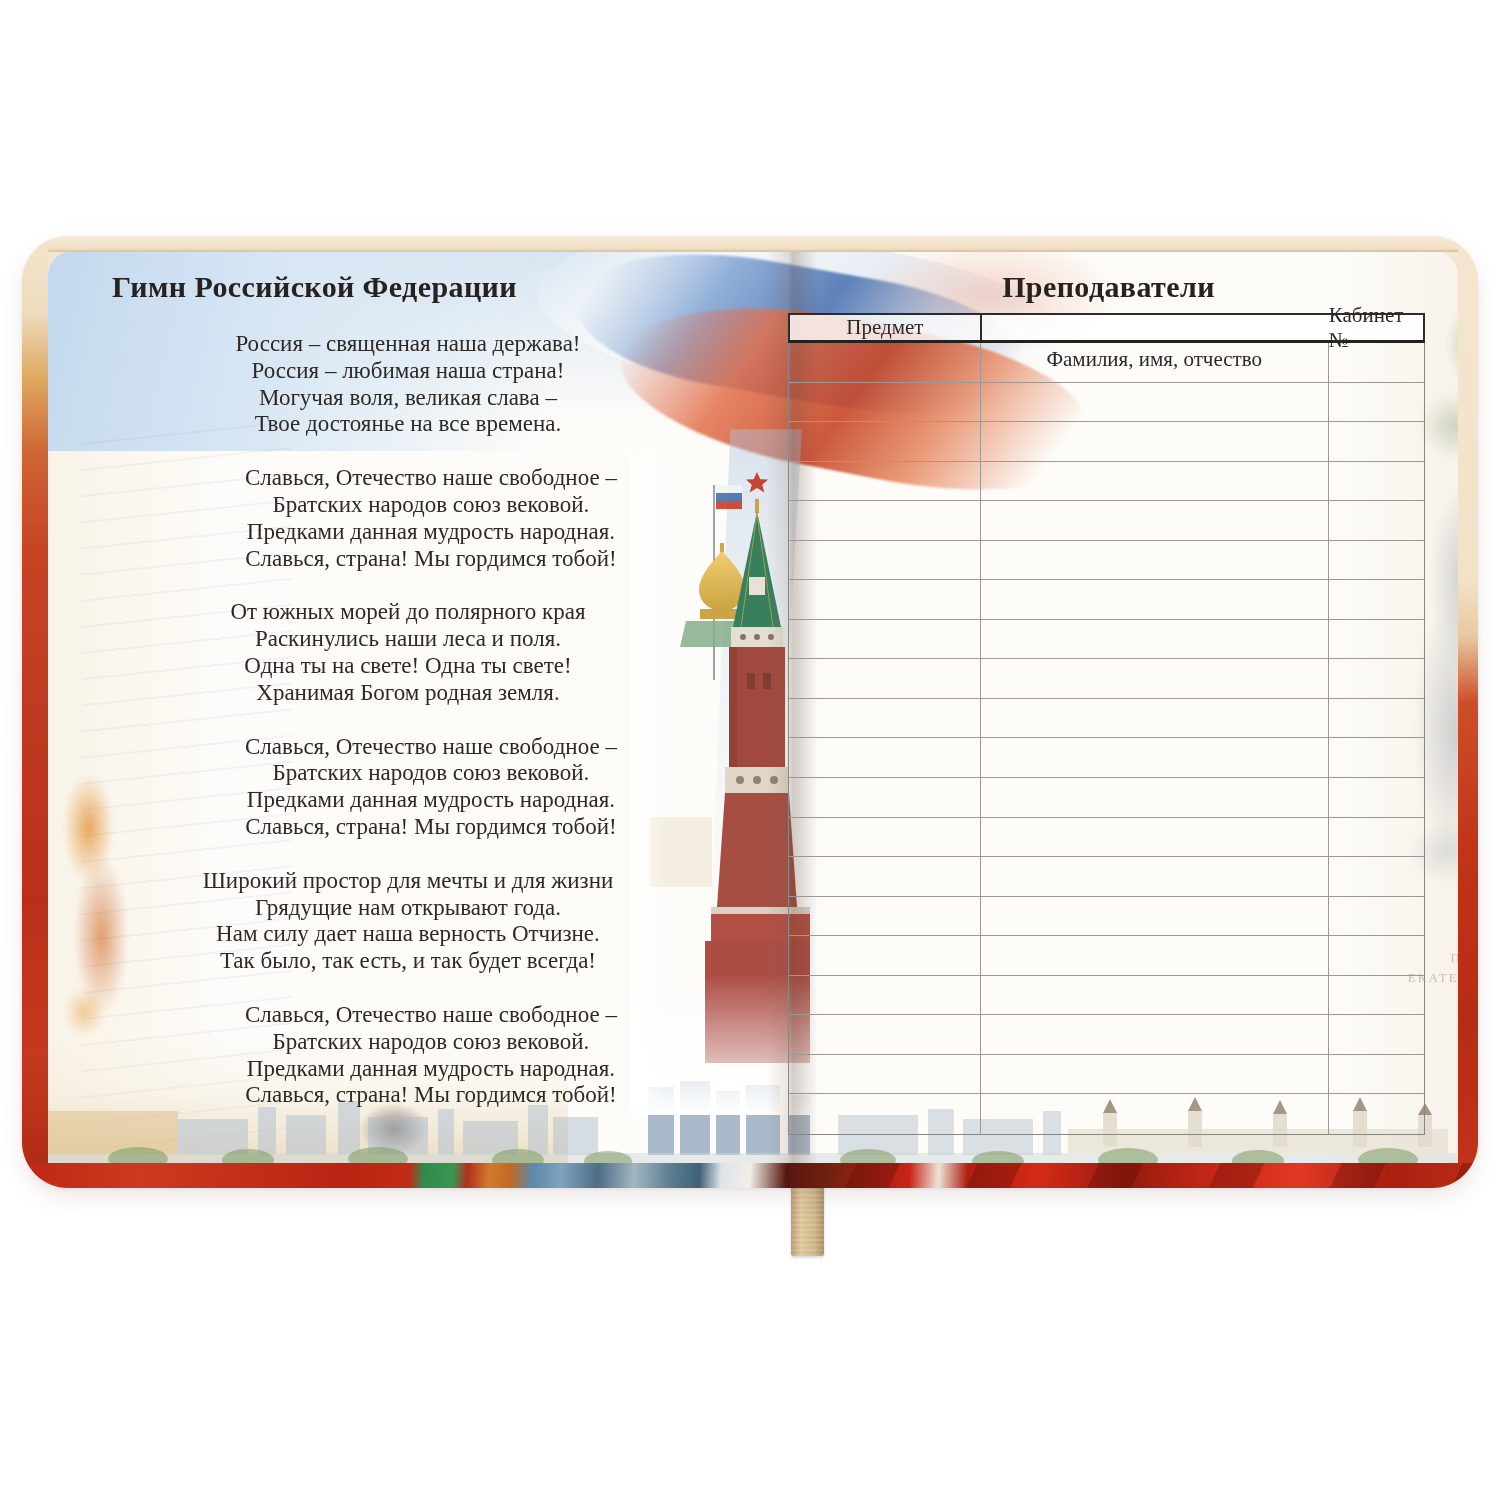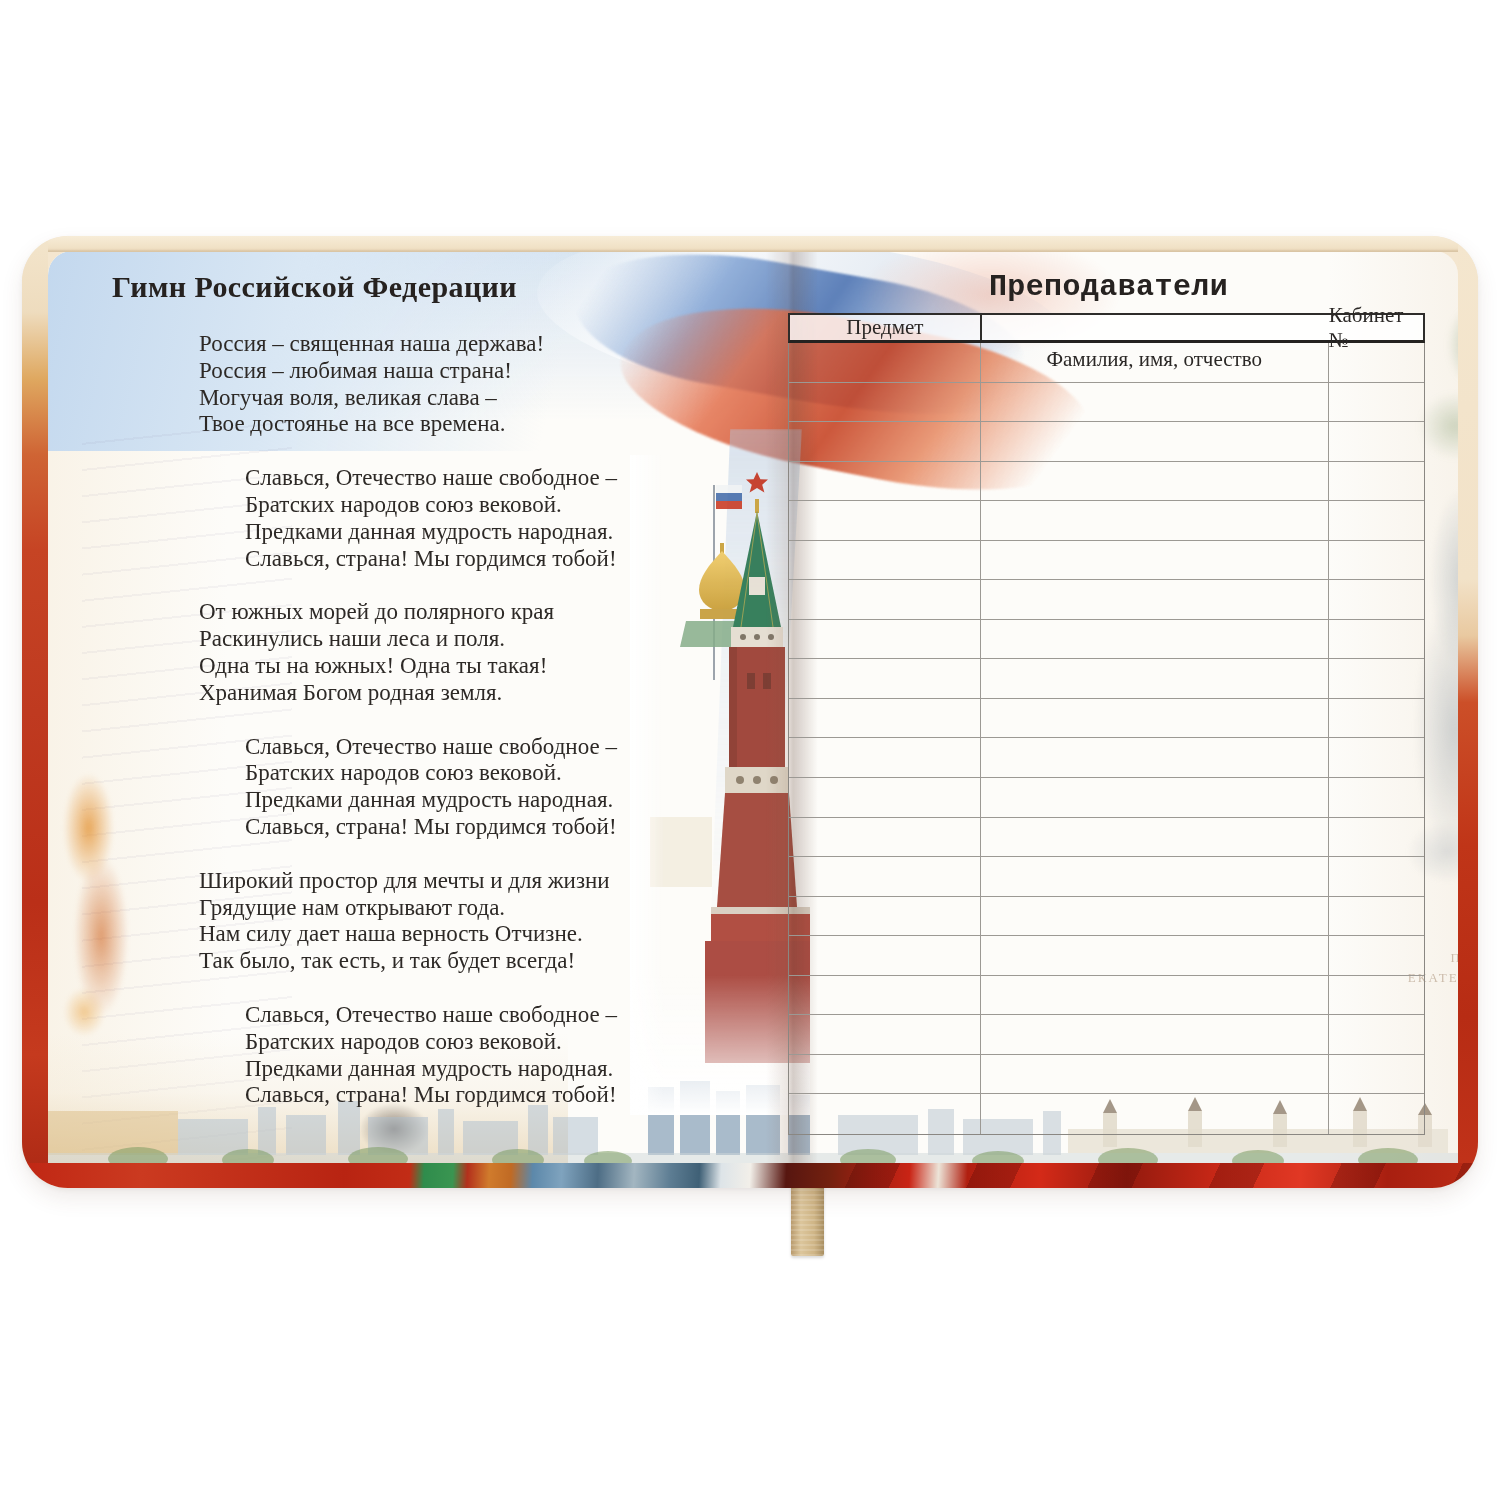--- a/index.html
+++ b/index.html
@@ -77,23 +77,23 @@
                   radial-gradient(closest-side at 48% 90%,rgba(170,178,184,.35),rgba(170,178,184,0) 70%);}
   .statue-caption{position:absolute;left:1322px;top:697px;width:132px;text-align:right;
        font-size:13px;letter-spacing:2px;color:rgba(150,120,90,.45);line-height:20px;}
   
   .gutter{position:absolute;left:718px;top:0;width:52px;height:100%;
        background:linear-gradient(90deg,rgba(0,0,0,0) 0%,rgba(130,95,75,.16) 42%,rgba(90,60,45,.26) 52%,rgba(0,0,0,0) 100%);}
   
   .ltitle{position:absolute;left:64px;top:19px;width:560px;text-align:left;
        font-size:30px;font-weight:bold;letter-spacing:.4px;color:#262220;}
   .rtitle{position:absolute;left:742px;top:19px;width:637px;text-align:center;
-       font-size:30px;font-weight:bold;letter-spacing:.4px;color:#262220;font-family:Liberation Mono, monospace;}
+       font-size:30px;font-weight:bold;letter-spacing:.4px;color:#262220;}
   .anthem{position:absolute;left:151px;top:80px;font-size:23px;line-height:26.8px;color:#2d2926;}
-  .stanza{margin-top:27px;}
+  .stanza{margin-top:27px;text-align:center;}
   .stanza:first-child{margin-top:0;}
   .stanza.chorus{margin-left:46px;}
   
   .teachers-table{position:absolute;left:740px;top:62px;width:637px;}
   .thead{display:flex;height:30px;border:2px solid #2e2c2a;border-bottom:3px solid #242220;
        background:rgba(255,255,255,.82);box-sizing:border-box;}
   .thcell{display:flex;align-items:center;justify-content:center;font-size:21px;color:#2b2826;box-sizing:border-box;}
   .thcell.c0{width:30.3%;border-right:2px solid #2e2c2a;}
   .thcell.c1{width:54.8%;border-right:2px solid #2e2c2a;margin-top:44px;}
   .thcell.c2{width:14.9%;}
@@ -269,21 +269,21 @@
           </div>
           <div class="stanza chorus">
             <div class="line">Славься, Отечество наше свободное –</div>
             <div class="line">Братских народов союз вековой.</div>
             <div class="line">Предками данная мудрость народная.</div>
             <div class="line">Славься, страна! Мы гордимся тобой!</div>
           </div>
           <div class="stanza verse">
             <div class="line">От южных морей до полярного края</div>
             <div class="line">Раскинулись наши леса и поля.</div>
-            <div class="line">Одна ты на южных! Одна ты такая!</div>
+            <div class="line">Одна ты на свете! Одна ты свете!</div>
             <div class="line">Хранимая Богом родная земля.</div>
           </div>
           <div class="stanza chorus">
             <div class="line">Славься, Отечество наше свободное –</div>
             <div class="line">Братских народов союз вековой.</div>
             <div class="line">Предками данная мудрость народная.</div>
             <div class="line">Славься, страна! Мы гордимся тобой!</div>
           </div>
           <div class="stanza verse">
             <div class="line">Широкий простор для мечты и для жизни</div>

